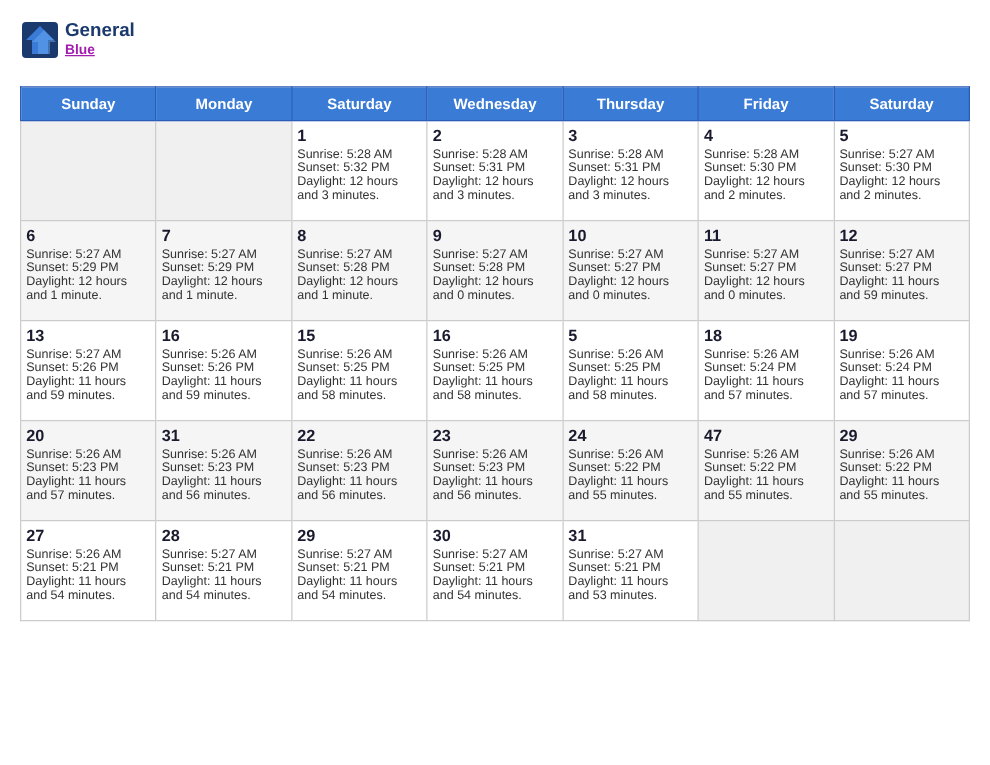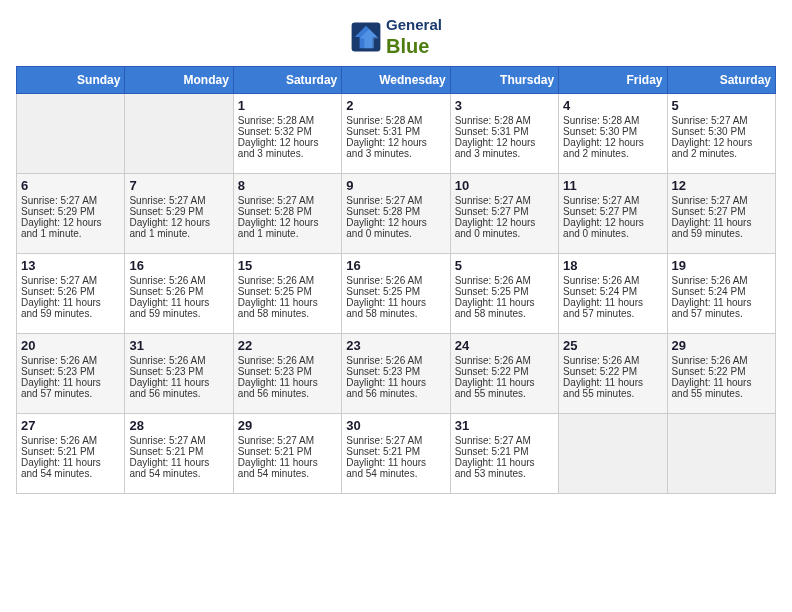--- a/index.html
+++ b/index.html
@@ -5,23 +5,23 @@
     * { box-sizing: border-box; margin: 0; padding: 0; }
     body {
       font-family: Arial, sans-serif;
       background: #fff;
       width: 792px;
       min-height: 612px;
       padding: 16px;
     }
     .header {
       display: flex;
-      justify-content: center;
+      justify-content: flex-start;
       align-items: flex-start;
-      margin-bottom: 8px;
+      margin-bottom: 21px;
     }
     .logo {
       display: flex;
       align-items: center;
       gap: 4px;
     }
     .logo-icon {
       width: 32px;
       height: 32px;
     }
@@ -42,21 +42,21 @@
       width: 100%;
       border-collapse: collapse;
       table-layout: fixed;
     }
     thead th {
       background: #3a7bd5;
       color: #fff;
       font-size: 12px;
       font-weight: bold;
       padding: 6px 4px;
-      text-align: right;
+      text-align: center;
       border: 1px solid #2a5cb8;
     }
     tbody td {
       border: 1px solid #ccc;
       vertical-align: top;
       padding: 4px;
       font-size: 10px;
       color: #333;
       height: 80px;
       background: #fff;
@@ -78,21 +78,21 @@
 
 <div class="header">
   <div class="logo">
     <svg class="logo-icon" viewBox="0 0 40 40">
       <rect x="2" y="2" width="36" height="36" rx="4" fill="#1a3a6e"></rect>
       <polygon points="20,6 34,20 28,20 28,34 12,34 12,20 6,20" fill="#3a7bd5"></polygon>
       <polygon points="24,10 36,22 30,22 30,34 18,34 18,22 12,22" fill="#6aaaf5" opacity="0.5"></polygon>
     </svg>
     <div>
       <div style="font-size:15px;font-weight:bold;color:#1a3a6e;line-height:1.2;">General</div>
-      <div style="font-size:20px;font-weight:bold;color:#4d7c0f;line-height:1.2;">Blue</div>
+      <div style="font-size:11px;font-weight:bold;color:#a21caf;line-height:1.2;text-decoration:underline;">Blue</div>
     </div>
   </div>
   <div class="title-block">
     <div class="month-title"></div>
     <div class="location"></div>
   </div>
 </div>
 
 <table>
   <thead>
@@ -278,21 +278,21 @@
           <div>and 56 minutes.</div>
         </td>
         <td>
           <span class="day-num">24</span>
           <div>Sunrise: 5:26 AM</div>
           <div>Sunset: 5:22 PM</div>
           <div>Daylight: 11 hours</div>
           <div>and 55 minutes.</div>
         </td>
         <td>
-          <span class="day-num">25</span>
+          <span class="day-num">47</span>
           <div>Sunrise: 5:26 AM</div>
           <div>Sunset: 5:22 PM</div>
           <div>Daylight: 11 hours</div>
           <div>and 55 minutes.</div>
         </td>
         <td>
           <span class="day-num">29</span>
           <div>Sunrise: 5:26 AM</div>
           <div>Sunset: 5:22 PM</div>
           <div>Daylight: 11 hours</div>

